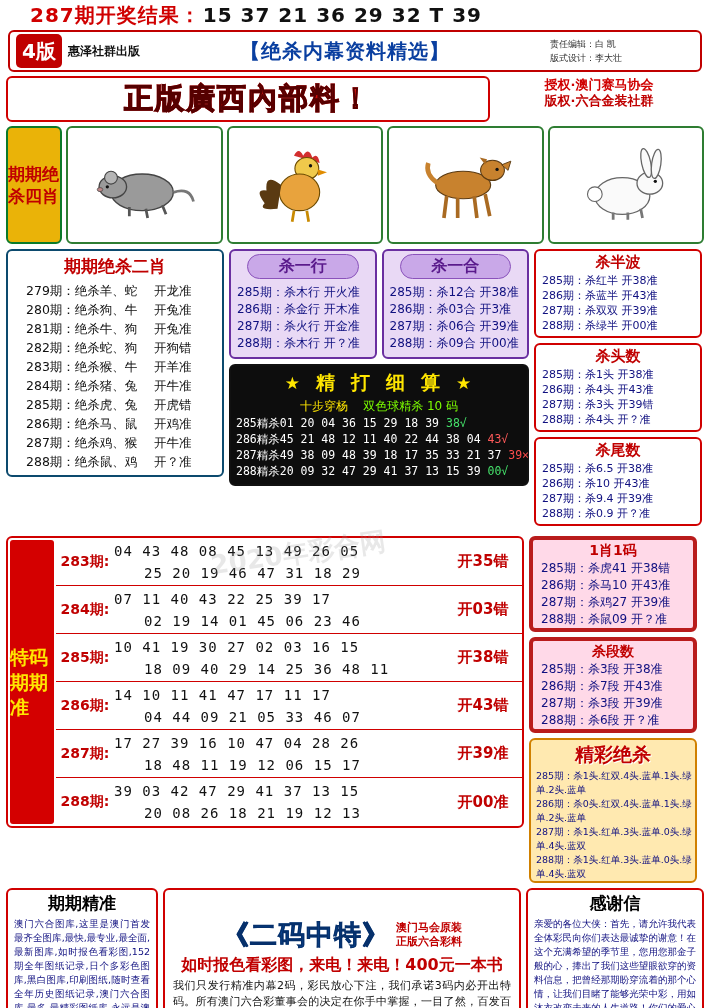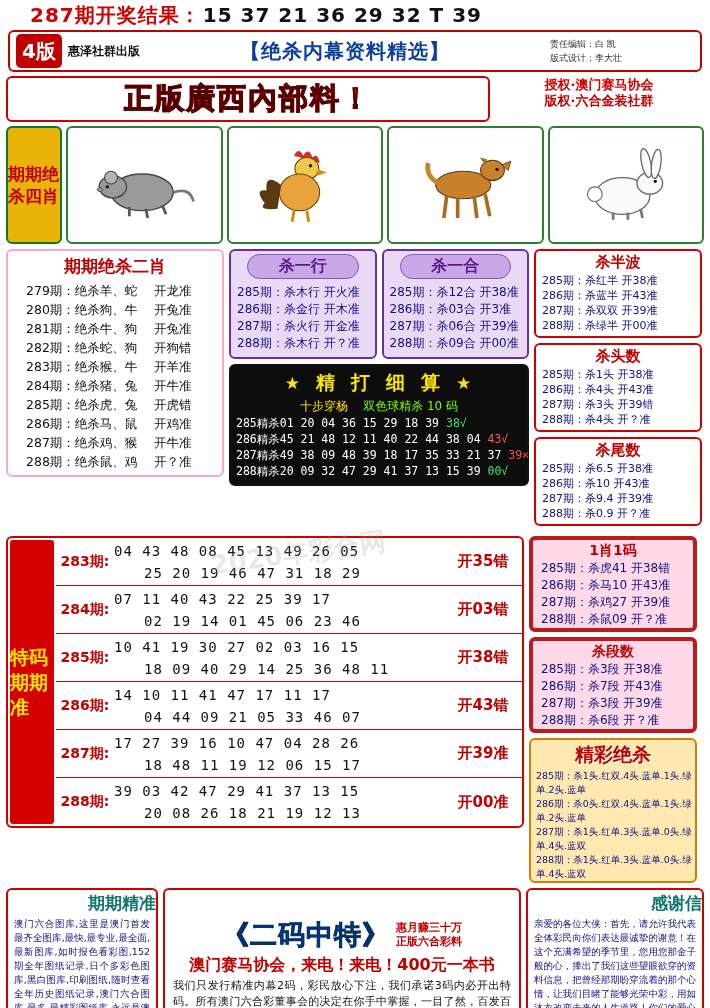--- a/index.html
+++ b/index.html
@@ -67,21 +67,21 @@
   .animal-card:last-child { margin-right: 0; }
   .animal-card svg { width: 110px; height: 96px; }
 
   
   .main-area { display: flex; margin-top: 5px; }
   .col-left { width: 218px; }
   .col-mid  { width: 300px; margin: 0 5px; }
   .col-right{ width: 168px; }
 
   
-  .lbox { border: 2px solid #f9a8d4; border-radius: 6px; background: #fff; padding: 3px 4px 4px; }
+  .lbox { border: 2px solid #0c4a6e; border-radius: 6px; background: #fff; padding: 3px 4px 4px; }
   .lbox-title { text-align: center; color: #c00000; font-size: 17px; font-weight: bold; padding: 1px 0 3px; }
   .lrow { display: flex; font-size: 12.5px; color: #111; line-height: 19px; padding-left: 14px;}
   .lrow .a { width: 128px; }
   .lrow .b { color: #111; }
 
   
   .mid-two { display: flex; }
   .pbox { flex: 1; border: 2px solid #6a2fa0; border-radius: 6px; background: #e9d9f5; }
   .pbox:first-child { margin-right: 5px; }
   .pbox-title {
@@ -136,21 +136,21 @@
   .goldbox { border: 2px solid #d08000; border-radius: 6px; background: #ffe9b0; }
   .goldbox-title { text-align:center; font-size: 19px; font-weight: bold; color: #c00000; padding: 2px 0 1px;
     text-shadow: 1px 1px 0 #fff; }
   .goldrow { font-size: 9.5px; color: #101080; line-height: 14px; padding-left: 5px; }
 
   
   .bottom { display: flex; margin-top: 5px; height: 196px; }
   .bl { width: 152px; border: 2px solid #d00000; border-radius: 6px; background: #fff; }
   .bm { flex: 1; border: 2px solid #d00000; border-radius: 6px; background: #fff; margin: 0 5px; position: relative;}
   .br { width: 178px; border: 2px solid #d00000; border-radius: 6px; background: #fff; }
-  .bl-title, .br-title { text-align: right; font-size: 17px; font-weight: bold; color: #0f766e; padding: 2px 0; }
+  .bl-title, .br-title { text-align: center; font-size: 17px; font-weight: bold; color: #000000; padding: 2px 0; }
   .bl-body { font-size: 9.5px; color: #101080; line-height: 14px; padding: 0 6px; text-align: justify;}
   .br-body { font-size: 9.5px; color: #101080; line-height: 14px; padding: 0 6px; text-align: justify;}
   .bm-head { display: flex; align-items: center; justify-content: center; padding-top: 3px; gap: 6px; margin-top: 24px;}
   .bm-title { font-size: 27px; font-weight: bold; color: #0b4ea2; letter-spacing: 1px;
     -webkit-text-stroke: 0.6px #06306b; }
   .bm-side { font-size: 11px; color: #c00000; font-weight: bold; line-height: 14px; }
   .bm-sub { text-align: center; font-size: 16px; font-weight: bold; color: #c00000; margin-top: 2px;}
   .bm-body { font-size: 11px; color: #111; line-height: 16px; padding: 2px 8px; text-align: justify;}
   .bm-foot { display: flex; align-items: center; padding: 0 8px; margin-top: 2px; }
   .bm-foot .fl { flex: 1; font-size: 11px; color: #c00000; font-weight: bold; }
@@ -443,25 +443,25 @@
 
   <div class="bottom">
     <div class="bl">
       <div class="bl-title">期期精准</div>
       <div class="bl-body">澳门六合图库,这里是澳门首发最齐全图库,最快,最专业,最全面,最新图库,如时报色看彩图,152期全年图纸记录,日个多彩色图库,黑白图库,印刷图纸,随时查看全年历史图纸记录,澳门六合图库,最多,最精彩图纸库,永远是澳门六合彩料,澳门六合报社永远领先,最专业,最精准图库。</div>
     </div>
     <div class="bm">
       <div class="bm-head">
         <div class="bm-title">《二码中特》</div>
         <div class="bm-side">
-          <div>惠月赚三十万</div>
+          <div>澳门马会原装</div>
           <div>正版六合彩料</div>
         </div>
       </div>
-      <div class="bm-sub">澳门赛马协会，来电！来电！400元一本书</div>
+      <div class="bm-sub">如时报色看彩图，来电！来电！400元一本书</div>
       <div class="bm-body">我们只发行精准内幕2码，彩民放心下注，我们承诺3码内必开出特码。所有澳门六合彩董事会的决定在你手中掌握，一目了然，百发百中，一书50期在手，百战百胜。</div>
       <div class="bm-foot">
         <div class="fl">《大胆尝试的机会请勿错过，人头担保得此书者月入30万》</div>
         <div class="fr">货到付款</div>
       </div>
     </div>
     <div class="br">
       <div class="br-title">感谢信</div>
       <div class="br-body">亲爱的各位大侠：首先，请允许我代表全体彩民向你们表达最诚挚的谢意！在这个充满希望的季节里，您用您那金子般的心，捧出了我们这些望眼欲穿的资料信息，把曾经那期盼穿流着的那个心情，让我们目睹了能够光荣中彩，用如沐衣改变未来的人生道路！你们的爱心让我们感受到了人间的真情！真心感谢您们，多年来为我们彩民的信任和之情，让我们一路携手走向美好的生活！让我们携手向美好的生活的心情受感！</div>
     </div>

